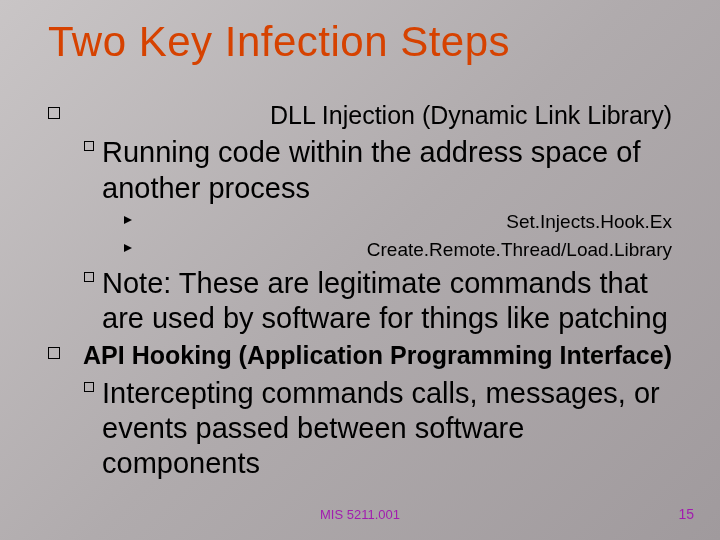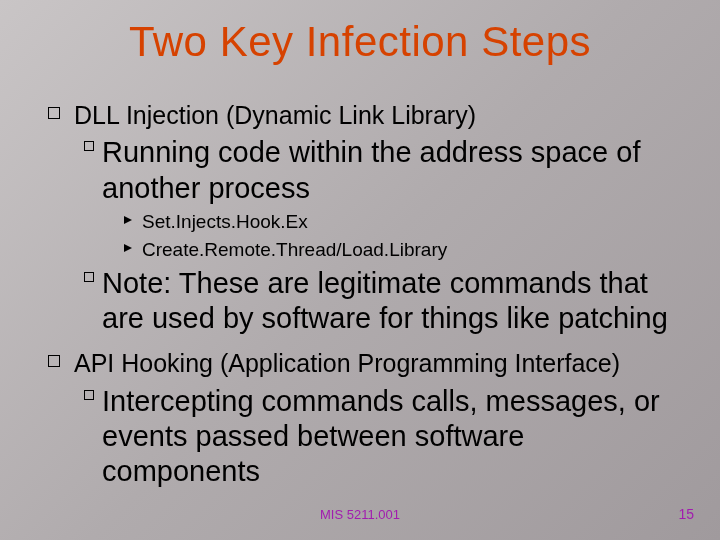--- a/index.html
+++ b/index.html
@@ -14,28 +14,28 @@
     width: 720px;
     height: 540px;
     padding: 18px 48px 0 48px;
     position: relative;
   }
   .title {
     font-family: "Gill Sans", "Gill Sans MT", "Segoe UI", Arial, sans-serif;
     font-size: 42px;
     font-weight: 500;
     color: #d64200;
-    text-align: center;
     margin-bottom: 34px;
     letter-spacing: 0.5px;
   }
   .bullet-row {
     display: flex;
     align-items: flex-start;
     margin-bottom: 4px;
+    justify-content: space-between;
   }
   .sq {
     display: inline-block;
     width: 12px;
     height: 12px;
     border: 1.8px solid #000;
     background: transparent;
     flex-shrink: 0;
     margin-top: 7px;
     margin-right: 14px;
@@ -76,21 +76,22 @@
   }
   .lvl3 {
     margin-left: 76px;
     margin-top: 1px;
   }
   .lvl3-text {
     font-size: 19px;
     line-height: 1.25;
   }
   .section2 {
-    margin-top: 12px;
+    margin-top: 4px;
+    font-weight: bold;
   }
   .footer-center {
     position: absolute;
     bottom: 18px;
     left: 0;
     width: 100%;
     text-align: center;
     font-size: 13px;
     color: #a21caf;
   }

